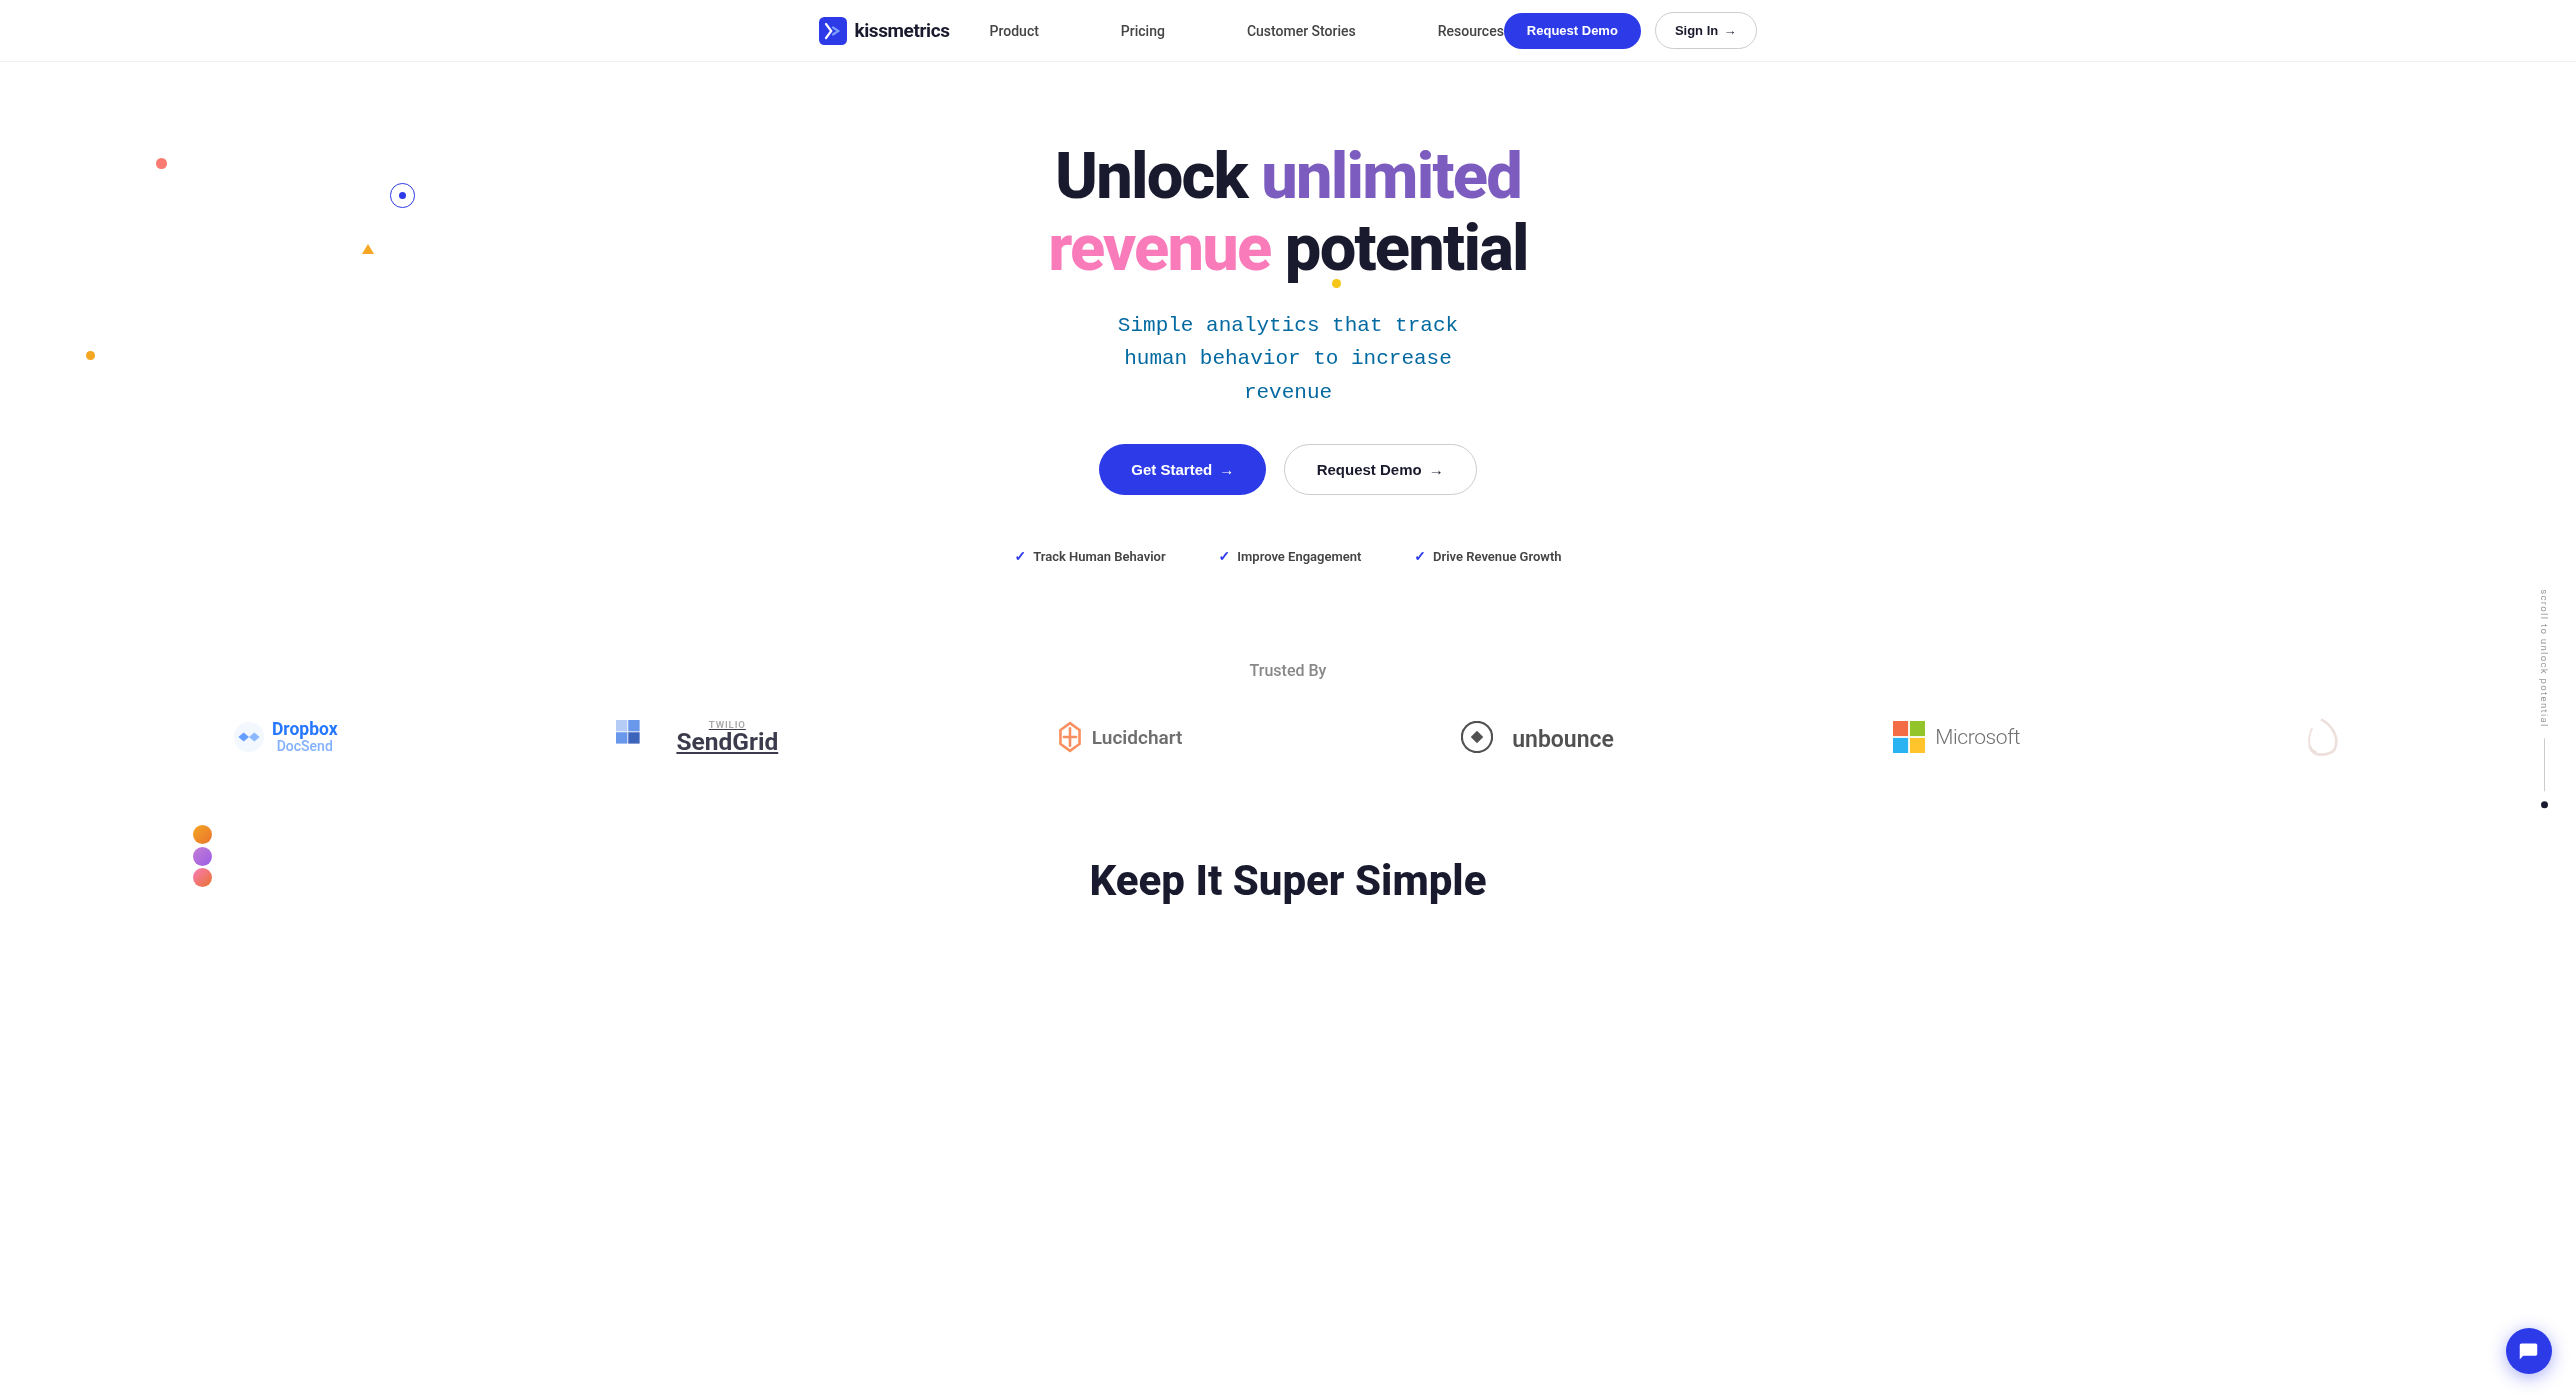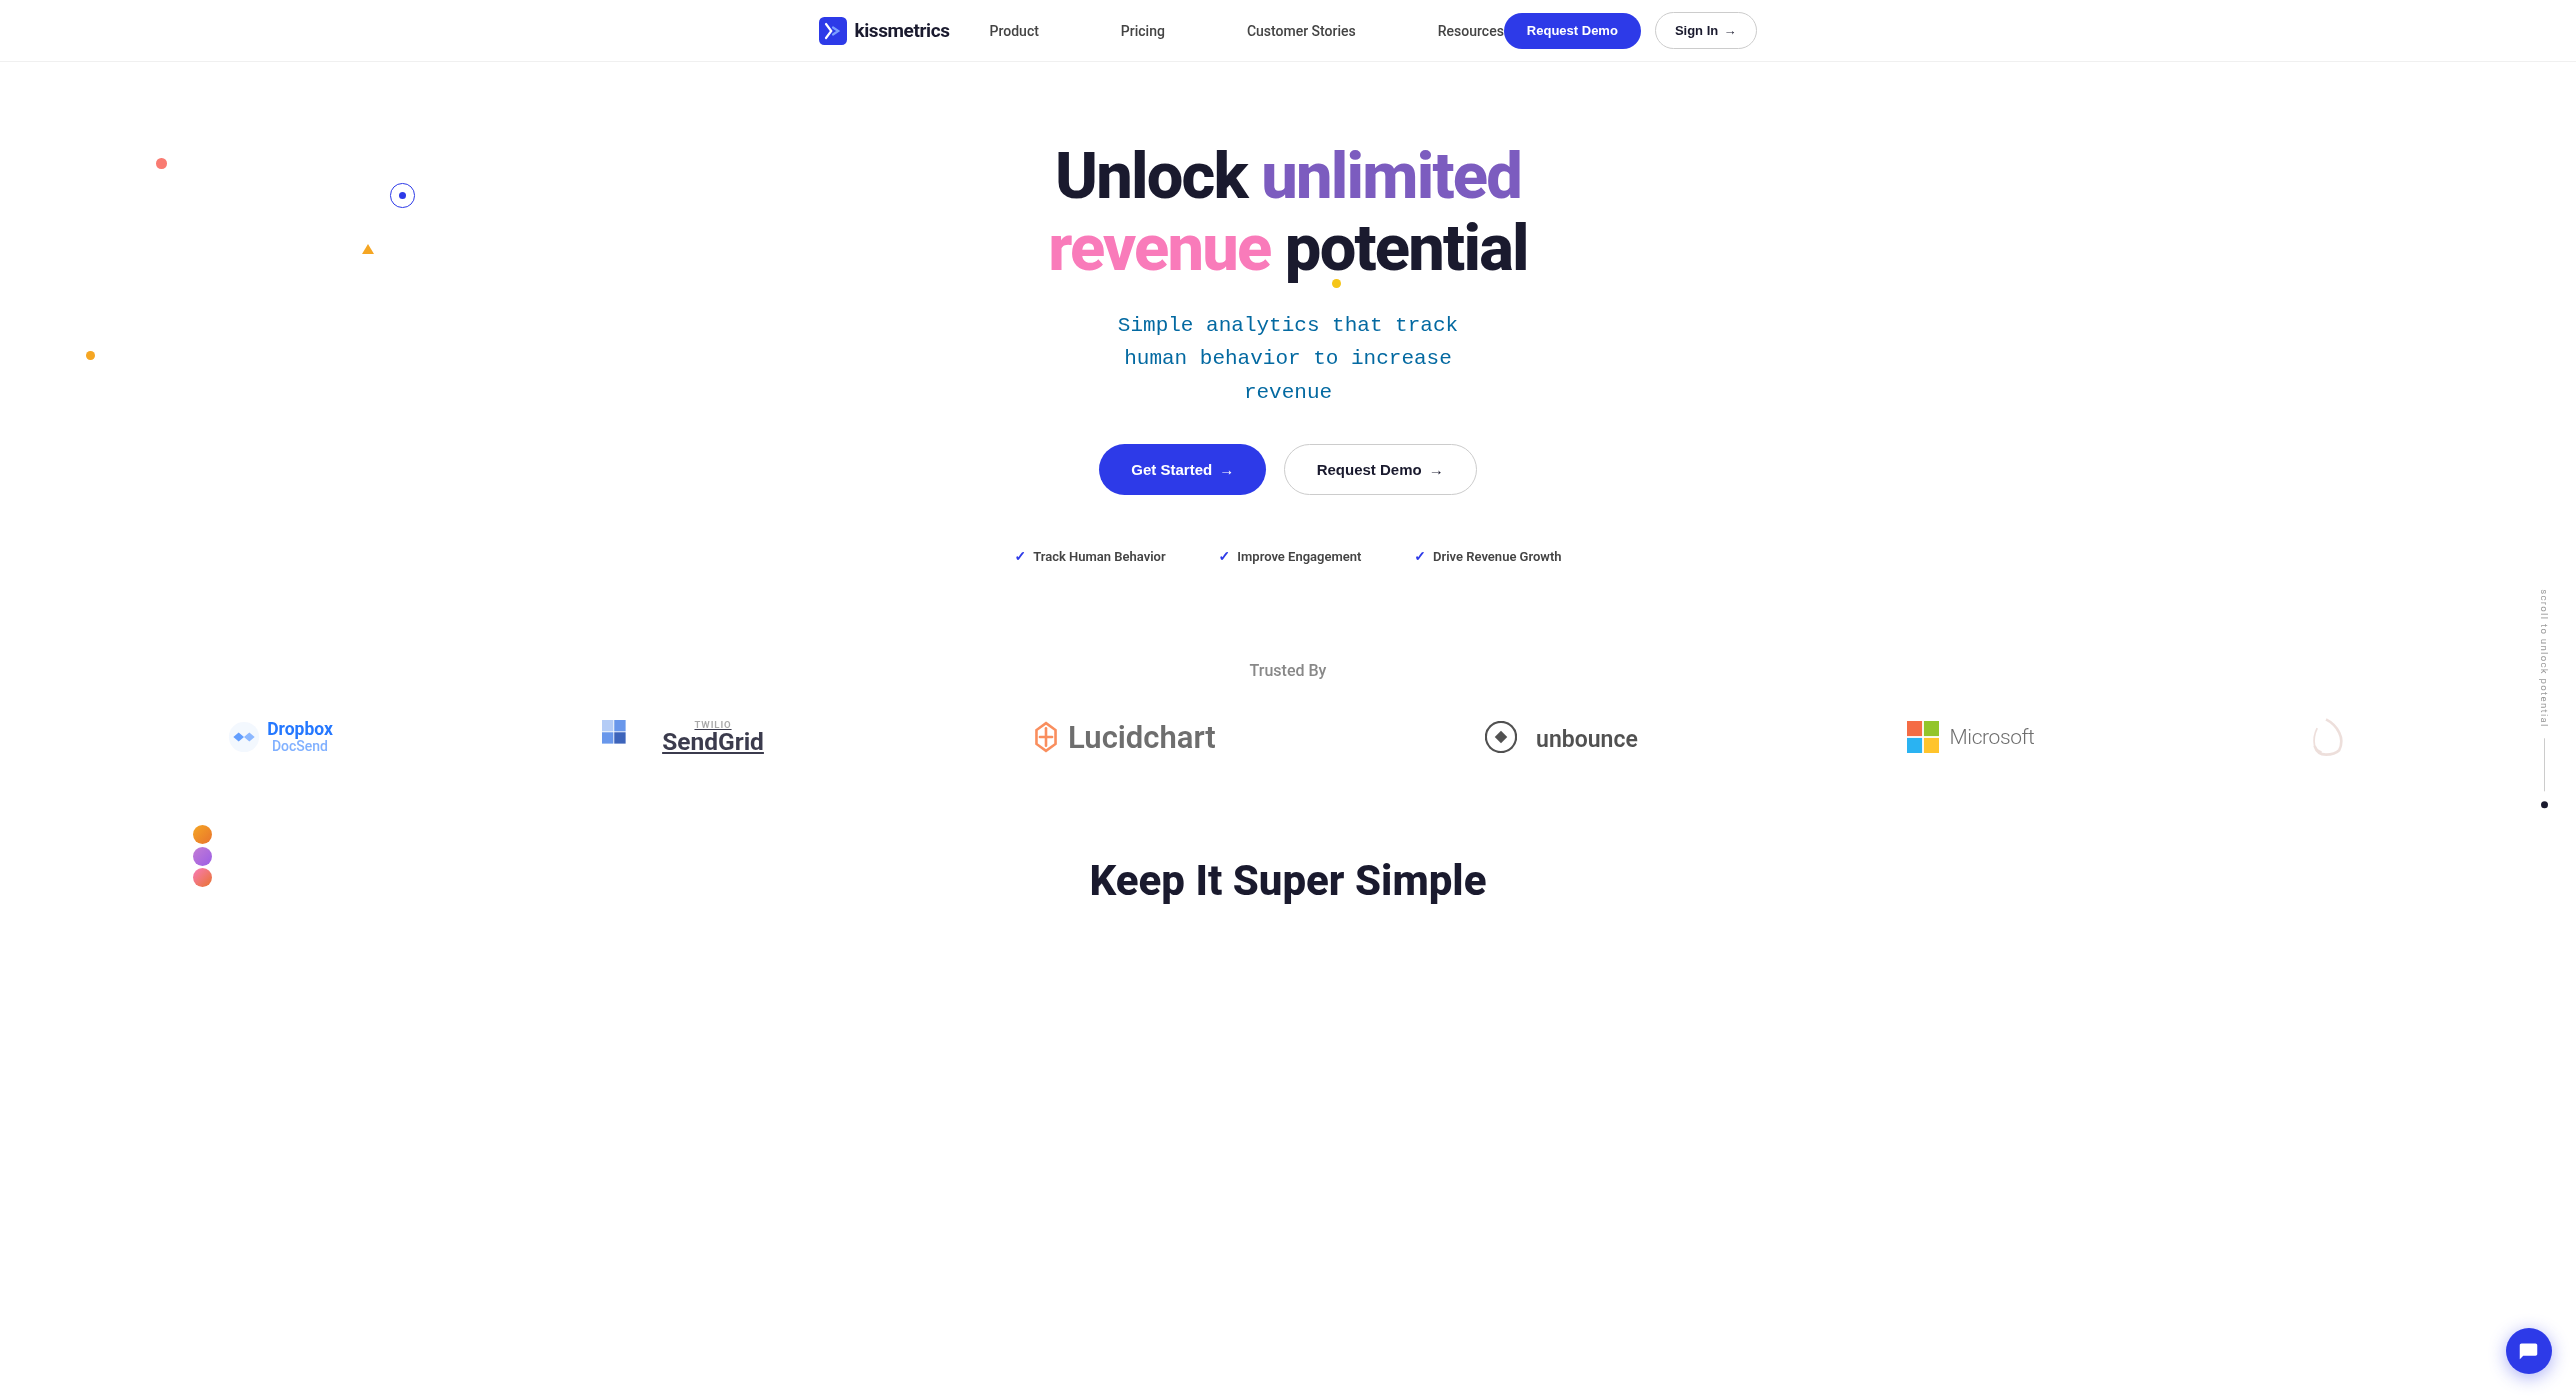--- a/index.html
+++ b/index.html
@@ -245,21 +245,21 @@
     
     .sendgrid-logo { display: flex; align-items: center; gap: 25px; text-decoration: underline; }
     .sendgrid-icon { width: 35px; height: 35px; }
     .sendgrid-text { display: flex; flex-direction: column; line-height: 1; }
     .sendgrid-text span:first-child { font-size: 9.6px; font-weight: 600; color: #999; letter-spacing: 0.9px; }
     .sendgrid-text span:last-child { font-size: 24.5px; font-weight: 700; color: #1a1a2e; }
 
     
     .lucidchart-logo { display: flex; align-items: center; gap: 8.8px; }
     .lc-icon { width: 26px; height: 32px; }
-    .lc-text { font-size: 31px; font-weight: 600; color: #555; }
+    .lc-text { font-size: 19px; font-weight: 600; color: #555; }
 
     
     .unbounce-logo { display: flex; align-items: flex-end; gap: 19px; }
     .ub-icon { width: 32px; height: 32px; }
     .ub-text { font-size: 23px; font-weight: 600; color: #333; }
 
     
     .ms-logo { display: flex; align-items: center; gap: 10.5px; }
     .ms-icon { width: 32px; height: 32px; }
     .ms-text { font-size: 21px; font-weight: 300; color: #555; letter-spacing: -0.4px; }

